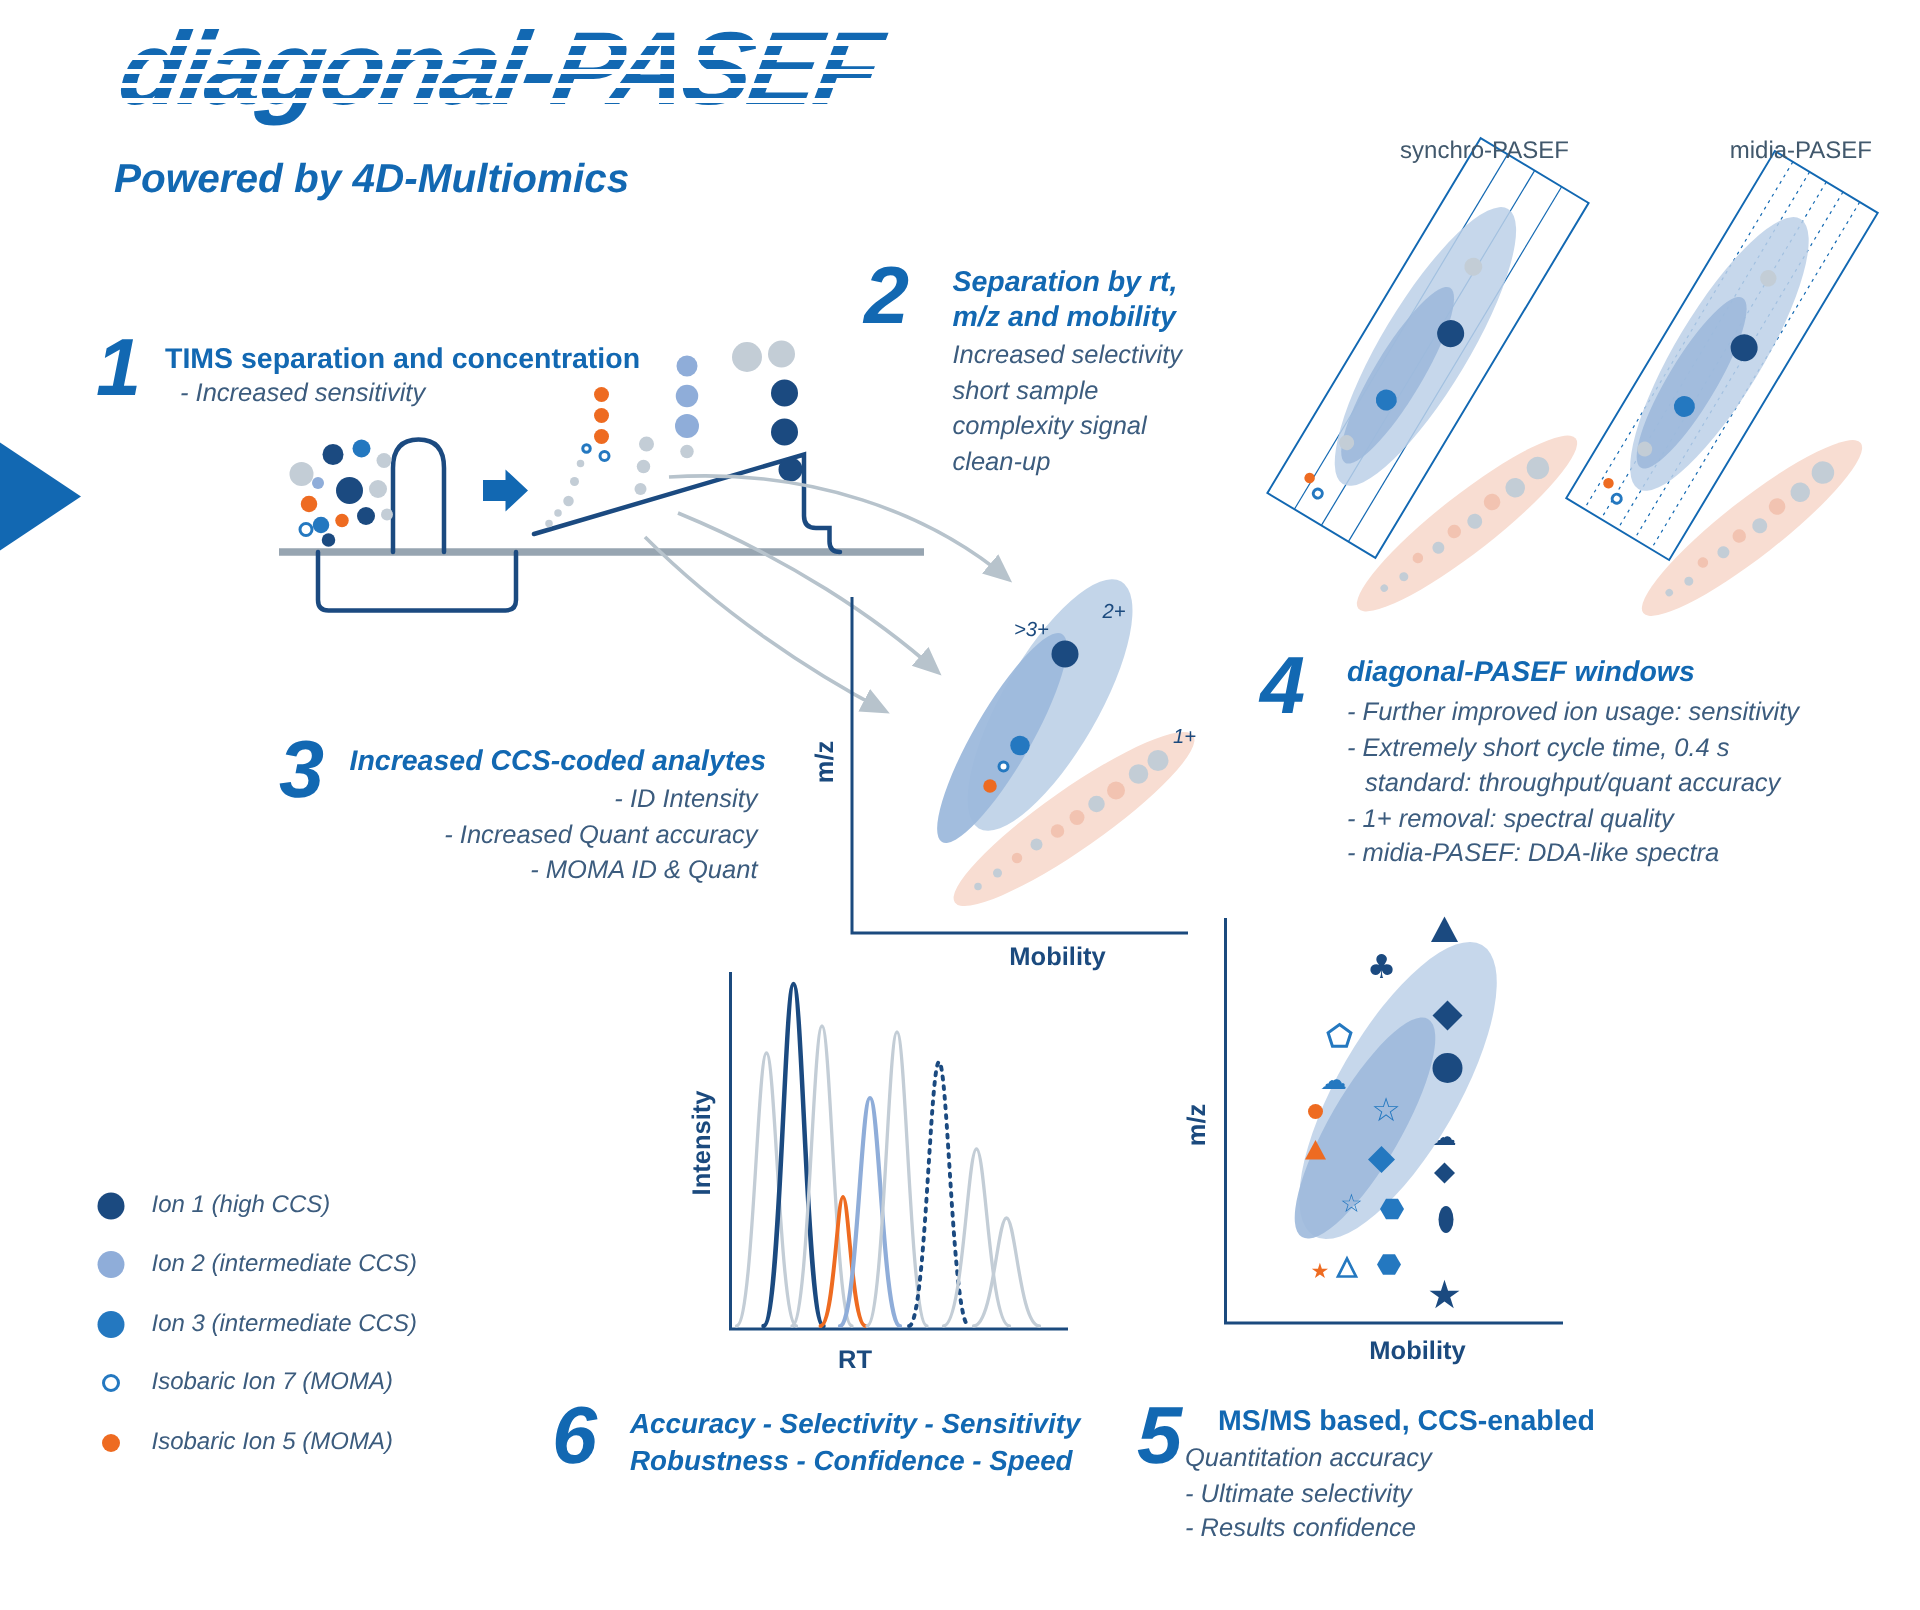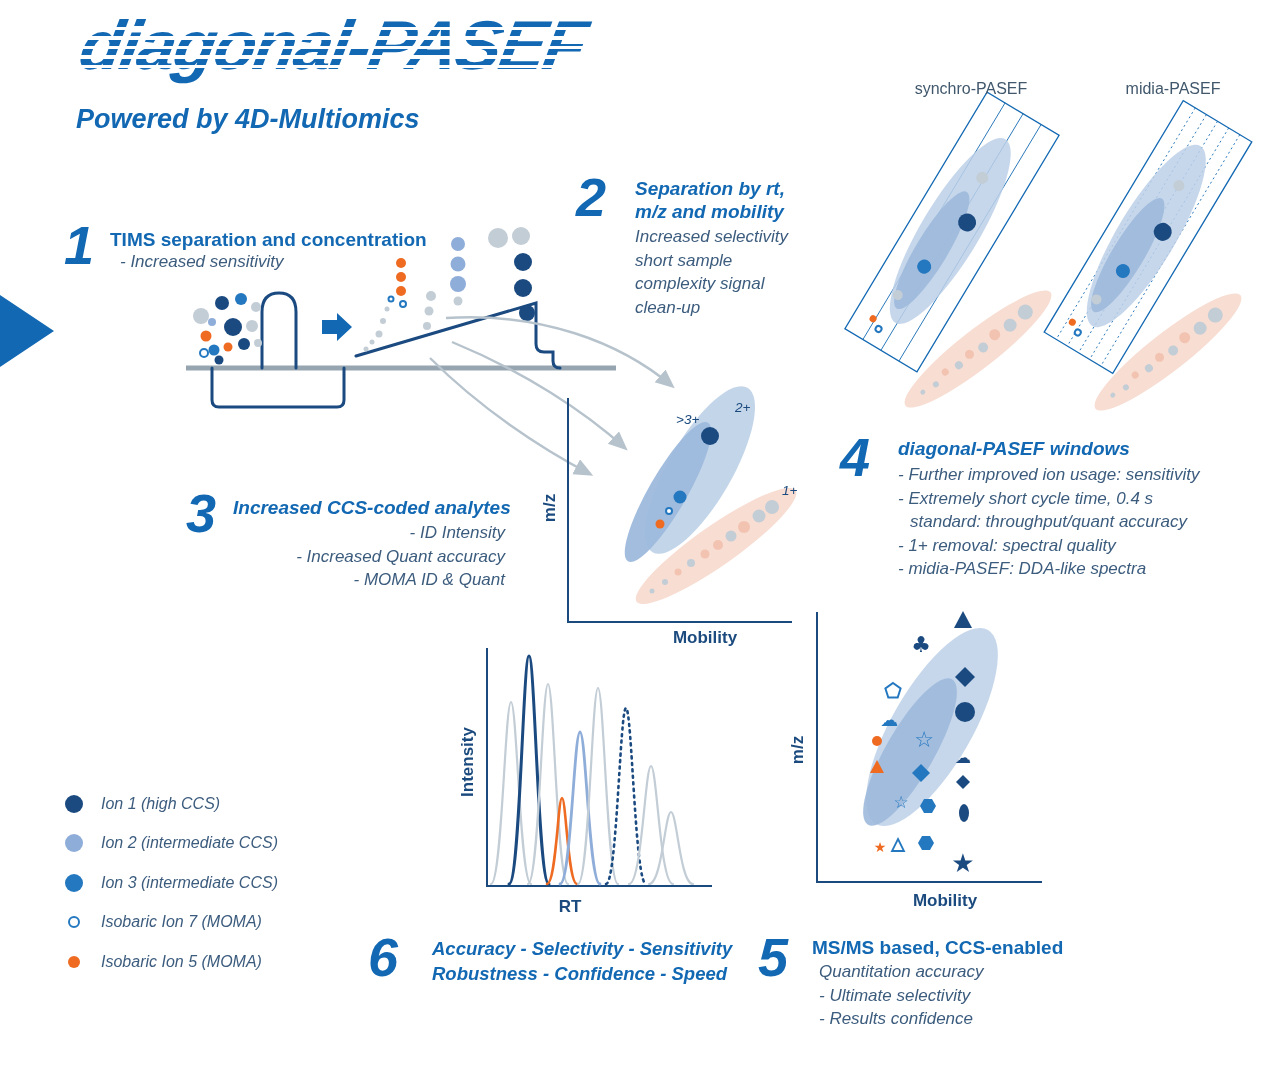--- a/index.html
+++ b/index.html
@@ -8,30 +8,30 @@
   .art{position:absolute;left:0;top:0;z-index:1;}
   
   .logo{position:absolute;left:74px;top:6px;z-index:2;
         font:italic 700 69px "Liberation Sans",sans-serif;color:var(--c-blue);
         letter-spacing:-2px;transform:skewX(-10deg);transform-origin:left bottom;white-space:nowrap;}
   .logo-stripes{position:absolute;left:60px;top:21px;width:680px;height:52px;z-index:3;
         background:repeating-linear-gradient(180deg,rgba(255,255,255,0) 0 6px,#fff 6px 9.5px);
         pointer-events:none;}
   .tagline{position:absolute;left:76px;top:104px;z-index:2;
         font:italic 700 27px "Liberation Sans",sans-serif;color:var(--c-blue);}
-  .panel-label{position:absolute;top:80px;width:150px;text-align:center;z-index:2;
+  .panel-label{position:absolute;top:92px;width:150px;text-align:right;z-index:2;
         font:400 16px "Liberation Sans",sans-serif;color:var(--c-slate);}
   
   .bignum{position:absolute;z-index:2;font:italic 700 54px/1 "Liberation Sans",sans-serif;color:var(--c-blue);}
   .sec-title{position:absolute;z-index:2;font:700 19px/23px "Liberation Sans",sans-serif;color:var(--c-blue);}
   .sec-title.it{font-style:italic;}
   .body-block{position:absolute;z-index:2;font:italic 400 17px/23.5px "Liberation Sans",sans-serif;color:var(--c-body);}
   .body-block .indent{padding-left:12px;}
   .right{text-align:right;}
-  .s6{position:absolute;z-index:2;font:italic 700 18.5px/25px "Liberation Sans",sans-serif;color:var(--c-blue);margin-left:12px;}
+  .s6{position:absolute;z-index:2;font:italic 700 18.5px/25px "Liberation Sans",sans-serif;color:var(--c-blue);}
   
   .axis-label{position:absolute;z-index:2;font:700 17px "Liberation Sans",sans-serif;color:var(--c-axisnavy);text-align:center;}
   .rot{transform:rotate(-90deg);}
   .charge-label{position:absolute;z-index:2;font:italic 400 13.5px "Liberation Sans",sans-serif;color:var(--c-axisnavy);}
   
   .legend{position:absolute;left:64px;top:784px;z-index:2;}
   .legend-item{display:flex;align-items:center;height:39.5px;gap:17px;}
   .swbox{width:20px;display:flex;justify-content:center;align-items:center;}
   .sw{border-radius:50%;}
   .sw.gray{width:18px;height:18px;background:var(--c-gray);}
@@ -279,21 +279,21 @@
   <div class="body-block" style="left:898px;top:463px">
     <div>- Further improved ion usage: sensitivity</div>
     <div>- Extremely short cycle time, 0.4 s</div>
     <div class="indent">standard: throughput/quant accuracy</div>
     <div>- 1+ removal: spectral quality</div>
     <div>- midia-PASEF: DDA-like spectra</div>
   </div>
 
   <div class="bignum" style="left:758px;top:930px">5</div>
   <div class="sec-title" style="left:812px;top:936px">MS/MS based, CCS-enabled</div>
-  <div class="body-block" style="left:819px;top:960px">
+  <div class="body-block" style="left:790px;top:960px">
     <div>Quantitation accuracy</div>
     <div>- Ultimate selectivity</div>
     <div>- Results confidence</div>
   </div>
 
   <div class="bignum" style="left:368px;top:930px">6</div>
   <div class="s6" style="left:420px;top:936px">
     <div>Accuracy - Selectivity - Sensitivity</div>
     <div>Robustness -  Confidence - Speed</div>
   </div>

